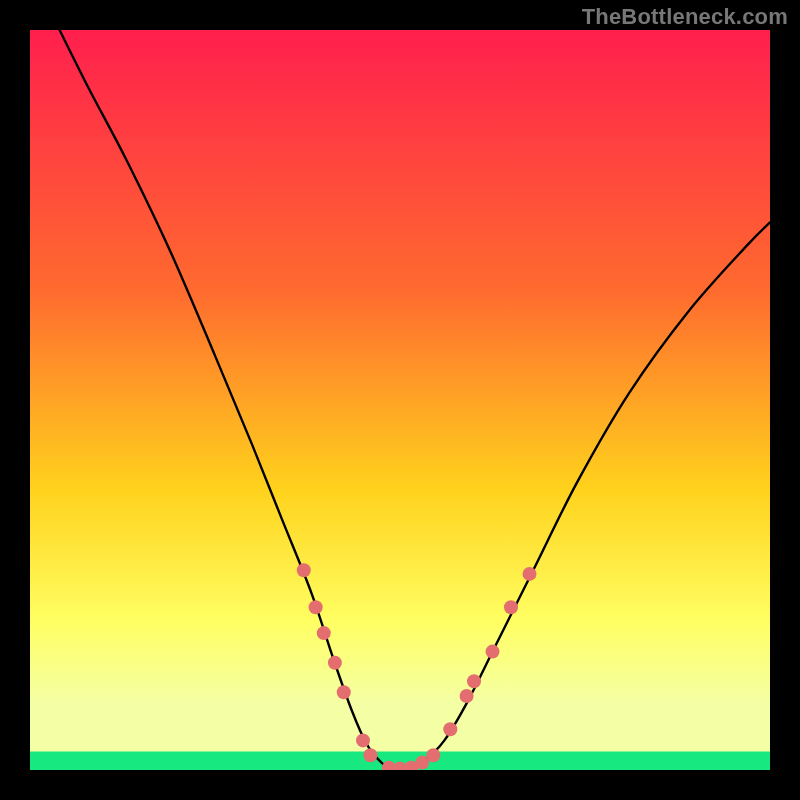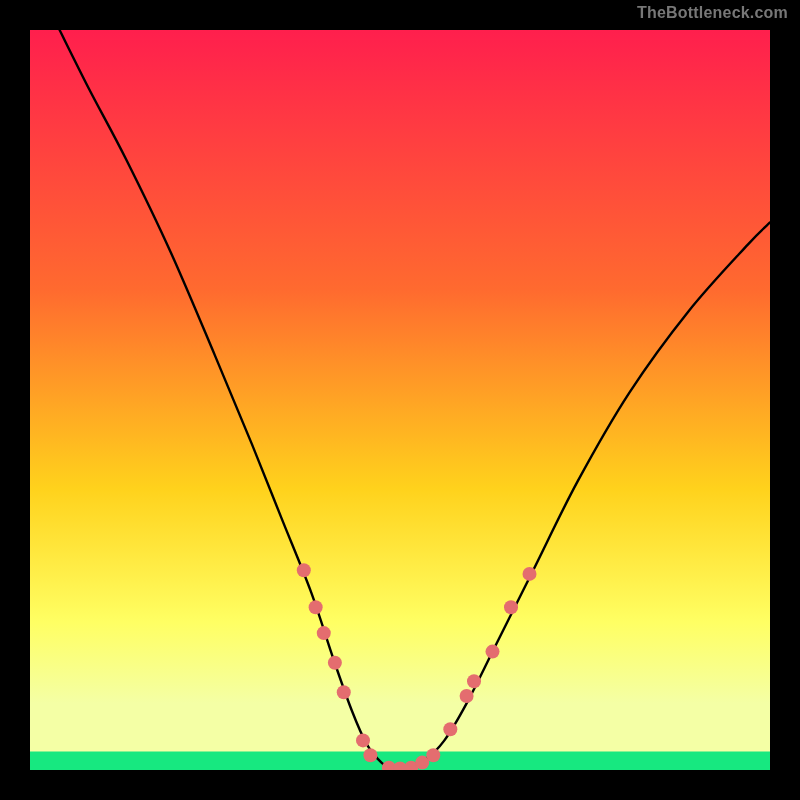--- a/index.html
+++ b/index.html
@@ -24,21 +24,21 @@
     left: 30px;
     top: 30px;
     width: 740px;
     height: 740px;
   }
   .watermark {
     position: absolute;
     top: 4px;
     right: 12px;
     color: #777;
-    font-size: 16px;
+    font-size: 22px;
     font-weight: 600;
     letter-spacing: 0.2px;
     z-index: 20;
   }
   svg { display: block; }
 </style>
 </head>
 <body>
 
 <div class="watermark">TheBottleneck.com</div>

